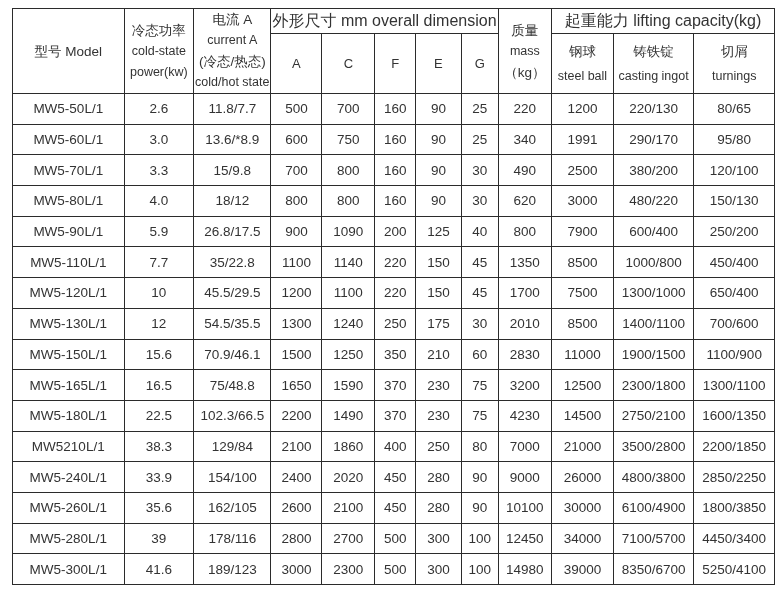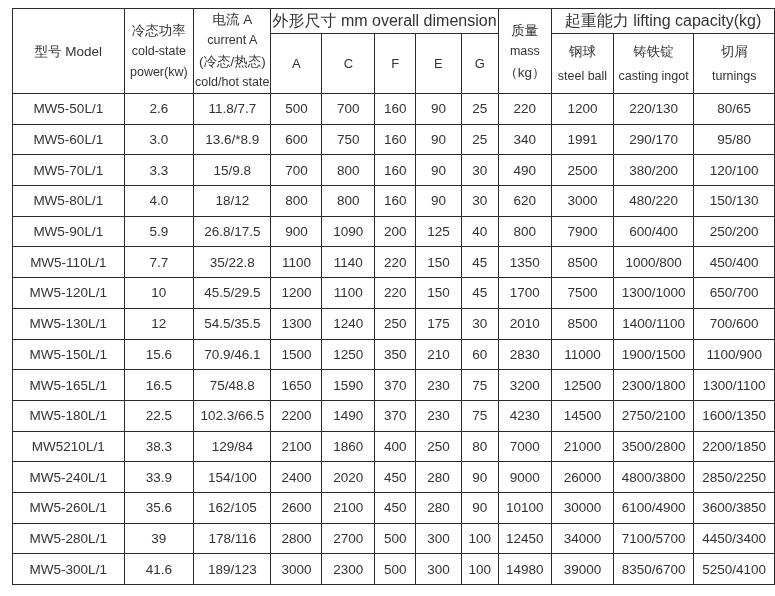--- a/index.html
+++ b/index.html
@@ -204,21 +204,21 @@
         <td>10</td>
         <td>45.5/29.5</td>
         <td>1200</td>
         <td>1100</td>
         <td>220</td>
         <td>150</td>
         <td>45</td>
         <td>1700</td>
         <td>7500</td>
         <td>1300/1000</td>
-        <td>650/700</td>
+        <td>650/400</td>
       </tr>
       <tr>
         <td>MW5-130L/1</td>
         <td>12</td>
         <td>54.5/35.5</td>
         <td>1300</td>
         <td>1240</td>
         <td>250</td>
         <td>175</td>
         <td>30</td>
@@ -302,21 +302,21 @@
         <td>35.6</td>
         <td>162/105</td>
         <td>2600</td>
         <td>2100</td>
         <td>450</td>
         <td>280</td>
         <td>90</td>
         <td>10100</td>
         <td>30000</td>
         <td>6100/4900</td>
-        <td>3600/3850</td>
+        <td>1800/3850</td>
       </tr>
       <tr>
         <td>MW5-280L/1</td>
         <td>39</td>
         <td>178/116</td>
         <td>2800</td>
         <td>2700</td>
         <td>500</td>
         <td>300</td>
         <td>100</td>

